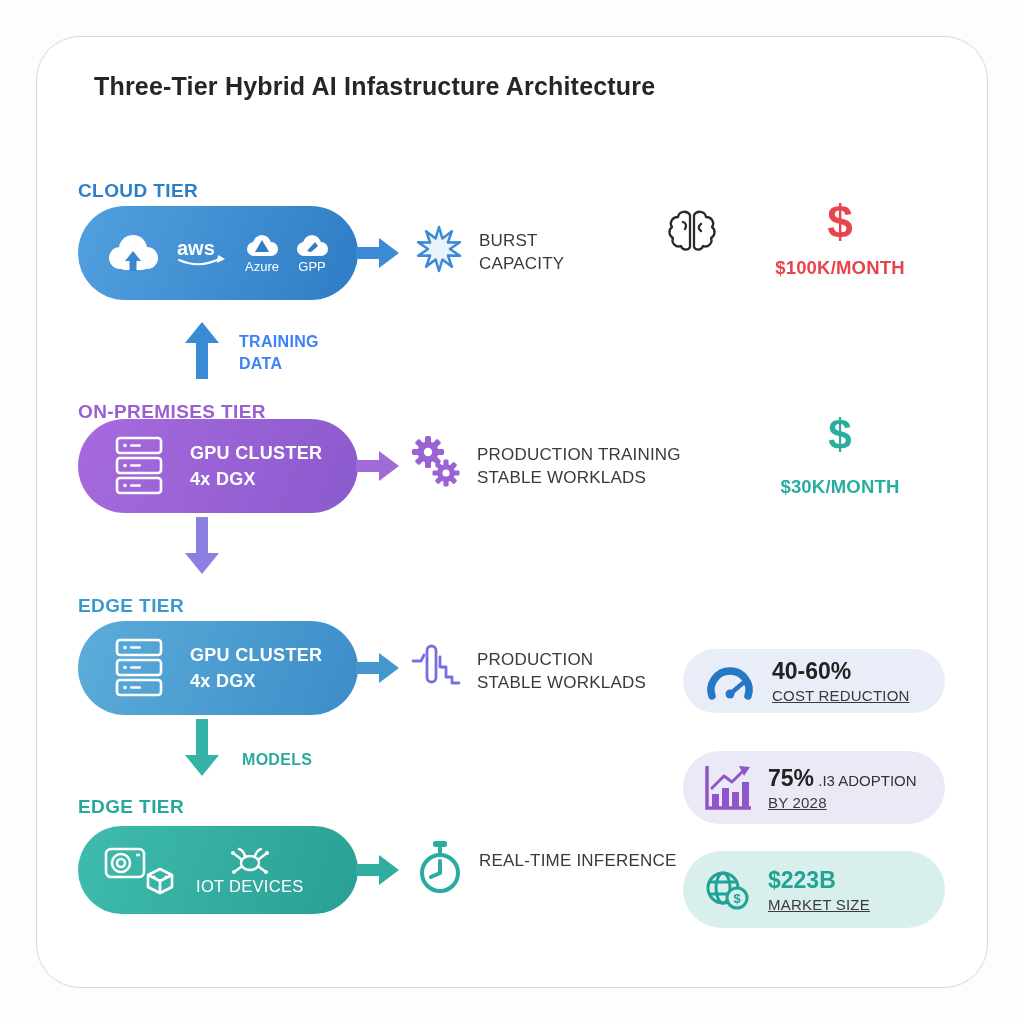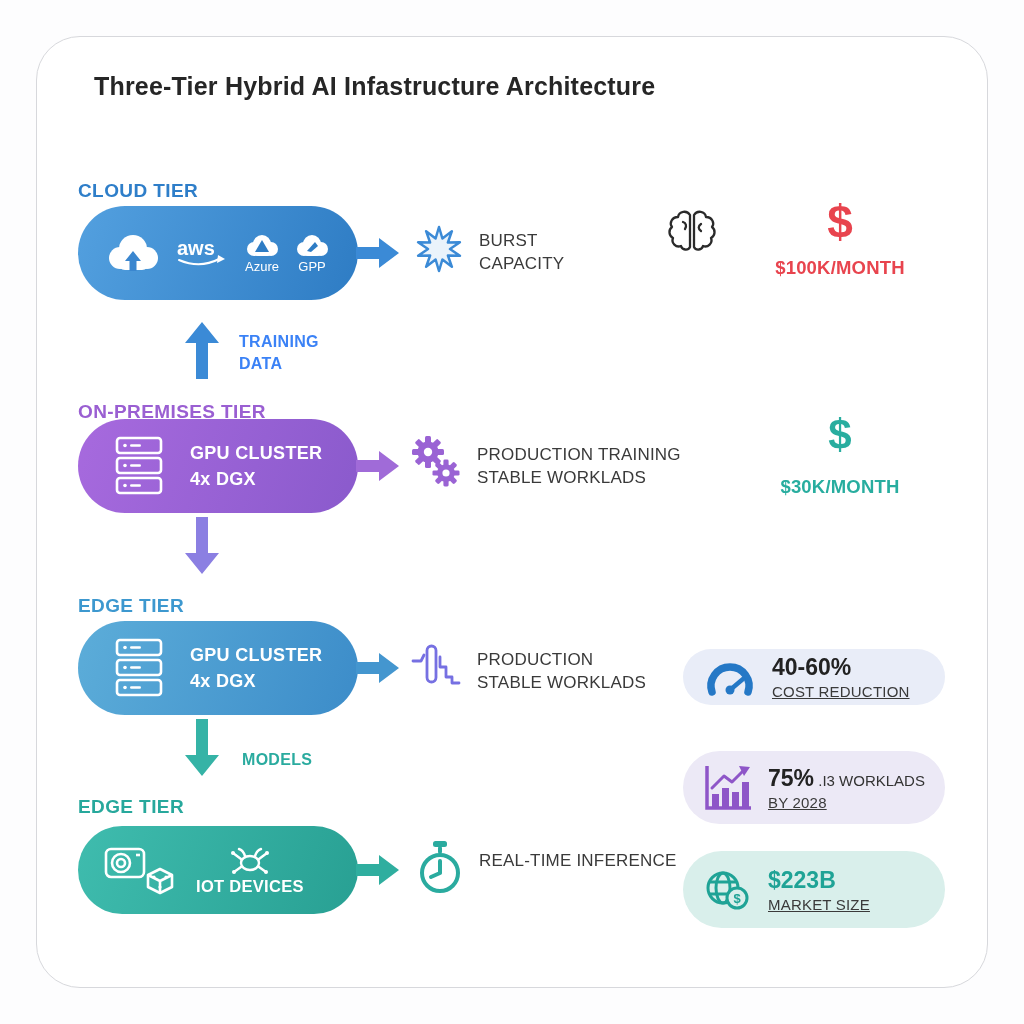--- a/index.html
+++ b/index.html
@@ -18,21 +18,21 @@
 
   .pill{position:absolute;left:78px;width:280px;border-radius:50px;display:flex;align-items:center;color:#fff;box-sizing:border-box;}
   .pill-cloud{top:206px;height:94px;background:linear-gradient(110deg,#53a0df,#2e7cc4);justify-content:center;gap:10px;padding:0 12px;}
   .pill-onprem{top:419px;height:94px;background:linear-gradient(110deg,#a76ade,#8a5acc);padding-left:36px;gap:24px;}
   .pill-edge{top:621px;height:94px;background:linear-gradient(110deg,#5cadd9,#3c8cc9);padding-left:36px;gap:24px;}
   .pill-iot{top:826px;height:88px;background:linear-gradient(110deg,#3fbcae,#28a093);padding-left:26px;gap:12px;}
   .pill-text{font-size:18px;font-weight:bold;line-height:26px;letter-spacing:.3px;}
   .provider{display:flex;flex-direction:column;align-items:center;justify-content:center;}
   .prov-label{font-size:13px;margin-top:1px;}
   .iot-col{display:flex;flex-direction:column;align-items:center;}
-  .iot-label{font-size:16.5px;font-weight:bold;letter-spacing:.3px;margin-top:2px;}
+  .iot-label{font-size:16.5px;font-weight:normal;letter-spacing:.3px;margin-top:2px;}
 
   .abs{position:absolute;}
   .benefit{position:absolute;font-size:17px;color:#3a3a3a;line-height:23px;font-weight:500;letter-spacing:.2px;}
   .b1{left:479px;top:229px;}
   .b2{left:477px;top:443px;}
   .b3{left:477px;top:648px;}
   .b4{left:479px;top:849px;}
   .exp-label{position:absolute;left:572px;top:254px;width:246px;text-align:center;font-size:17px;color:#333;font-weight:500;letter-spacing:.2px;}
 
   .dollar{position:absolute;width:84px;text-align:center;font-size:46px;font-weight:bold;line-height:56px;}
@@ -40,21 +40,21 @@
   .dollar-teal{left:798px;top:407px;color:#28ad9f;font-size:42px;}
   .cost{position:absolute;width:160px;text-align:center;font-size:18.5px;font-weight:bold;letter-spacing:.2px;}
   .cost-red{left:760px;top:257px;color:#e8444e;text-align:center;}
   .cost-teal{left:760px;top:476px;color:#28ad9f;}
 
   .flow-label{position:absolute;font-size:16px;font-weight:bold;line-height:22px;letter-spacing:.3px;}
   .fl-training{left:239px;top:331px;color:#3b82f6;}
   .fl-models{left:242px;top:749px;color:#2aab9f;}
 
   .stat{position:absolute;left:683px;width:262px;border-radius:40px;display:flex;align-items:center;padding-left:20px;gap:15px;box-sizing:border-box;}
-  .stat1{top:649px;height:56px;background:#e9edf8;}
+  .stat1{top:649px;height:64px;background:#e9edf8;}
   .stat2{top:751px;height:73px;background:#ece9f6;}
   .stat3{top:851px;height:77px;background:#d9efeb;}
   .stat-value{font-size:23px;font-weight:bold;color:#222;}
   .stat3 .stat-value{color:#1fa396;}
   .stat-suffix{font-size:15px;font-weight:500;color:#333;}
   .stat-label{font-size:15px;color:#3a3a3a;margin-top:2px;letter-spacing:.2px;text-decoration:underline;}
 </style>
 </head>
 <body>
 
@@ -256,21 +256,21 @@
         <rect x="9" y="30" width="7" height="14"></rect>
           <rect x="19" y="24" width="7" height="20"></rect>
         <rect x="29" y="28" width="7" height="16"></rect>
           <rect x="39" y="18" width="7" height="26"></rect>
       </g>
       <path d="M4 2 V44 H48" stroke="#8e56c8" stroke-width="3.5" fill="none"></path>
       <path d="M9 24 L21 12 L29 18 L40 7" stroke="#8e56c8" stroke-width="3" fill="none" stroke-linecap="round" stroke-linejoin="round"></path>
       <polygon points="36,2 47,3 41,12" fill="#8e56c8"></polygon>
     </svg>
     <div>
-      <div><span class="stat-value">75%</span><span class="stat-suffix"> .I3 WORKLADS</span></div>
+      <div><span class="stat-value">75%</span><span class="stat-suffix"> .I3 ADOPTION</span></div>
       <div class="stat-label">BY 2028</div>
     </div>
   </div>
 
   <div class="tier-heading h-iot">EDGE TIER</div>
   <div class="pill pill-iot">
     <svg width="80" height="58" viewBox="0 0 80 58">
       <g fill="none" stroke="#ffffff" stroke-width="2.6" stroke-linejoin="round">
         <rect x="2" y="8" width="38" height="28" rx="5"></rect>
         <circle cx="17" cy="22" r="9"></circle>

